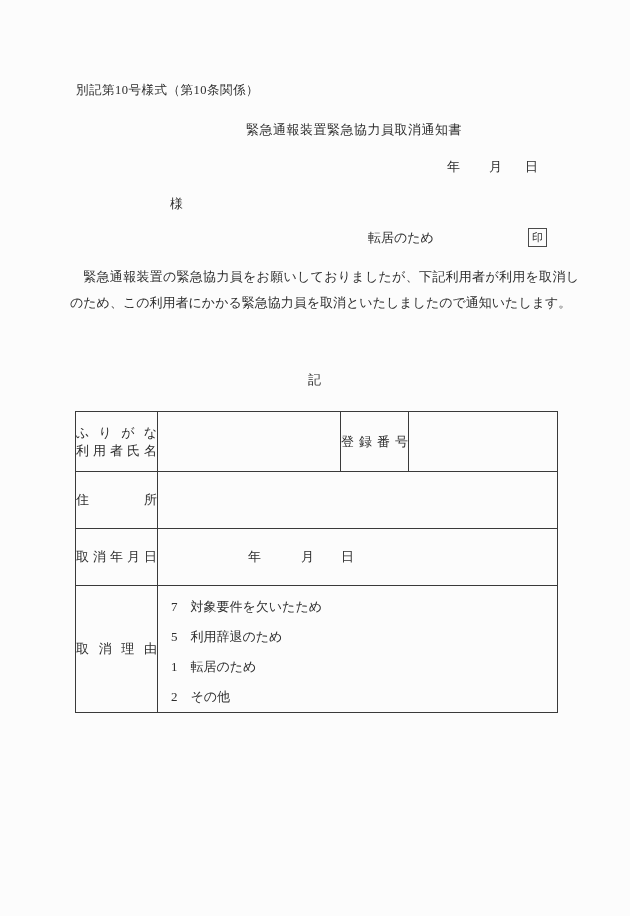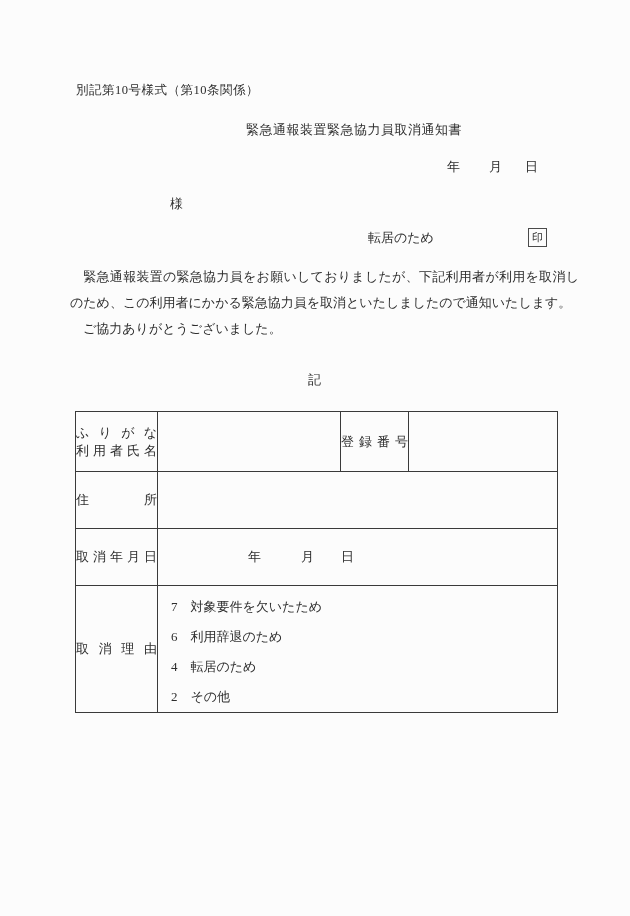--- a/index.html
+++ b/index.html
@@ -97,21 +97,20 @@
   </div>
 
   <div class="abs addressee">様</div>
 
   <div class="abs sender">転居のため</div>
 
   <div class="abs seal-box">印</div>
 
   <div class="abs body-block">
     <p>　緊急通報装置の緊急協力員をお願いしておりましたが、下記利用者が利用を取消しのため、この利用者にかかる緊急協力員を取消といたしましたので通知いたします。</p>
-    <p>　ご協力ありがとうございました。</p>
   </div>
 
   <div class="abs ki-marker">記</div>
 
   <table class="form-table">
     <colgroup>
       <col style="width:82px">
         <col style="width:183px">
         <col style="width:68px">
         <col style="width:149px">
@@ -174,22 +173,22 @@
         <div class="char-justify">
               <span>取</span>
               <span>消</span>
               <span>理</span>
               <span>由</span>
             </div>
       </td>
       <td colspan="3">
         <div class="reasons">
           <div>7　対象要件を欠いたため</div>
-          <div>6　利用辞退のため</div>
-          <div>4　転居のため</div>
+          <div>5　利用辞退のため</div>
+          <div>1　転居のため</div>
           <div>2　その他</div>
         </div>
       </td>
     </tr>
   </tbody>
     </table>
 
 </div>
 
 </body></html>

